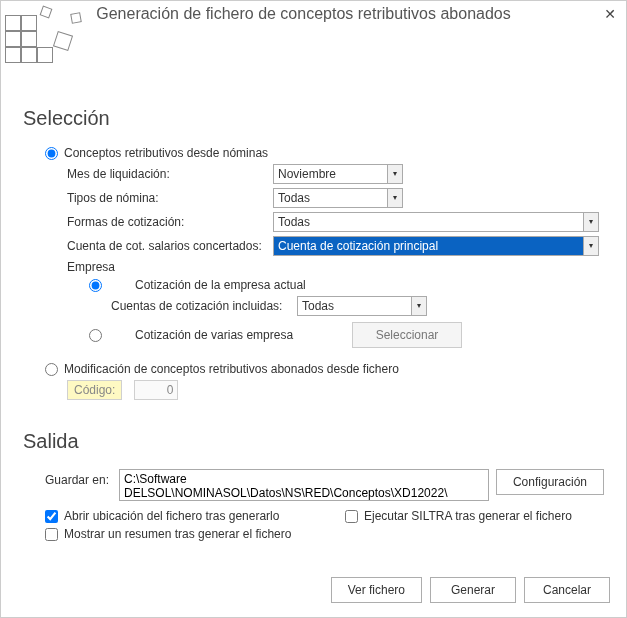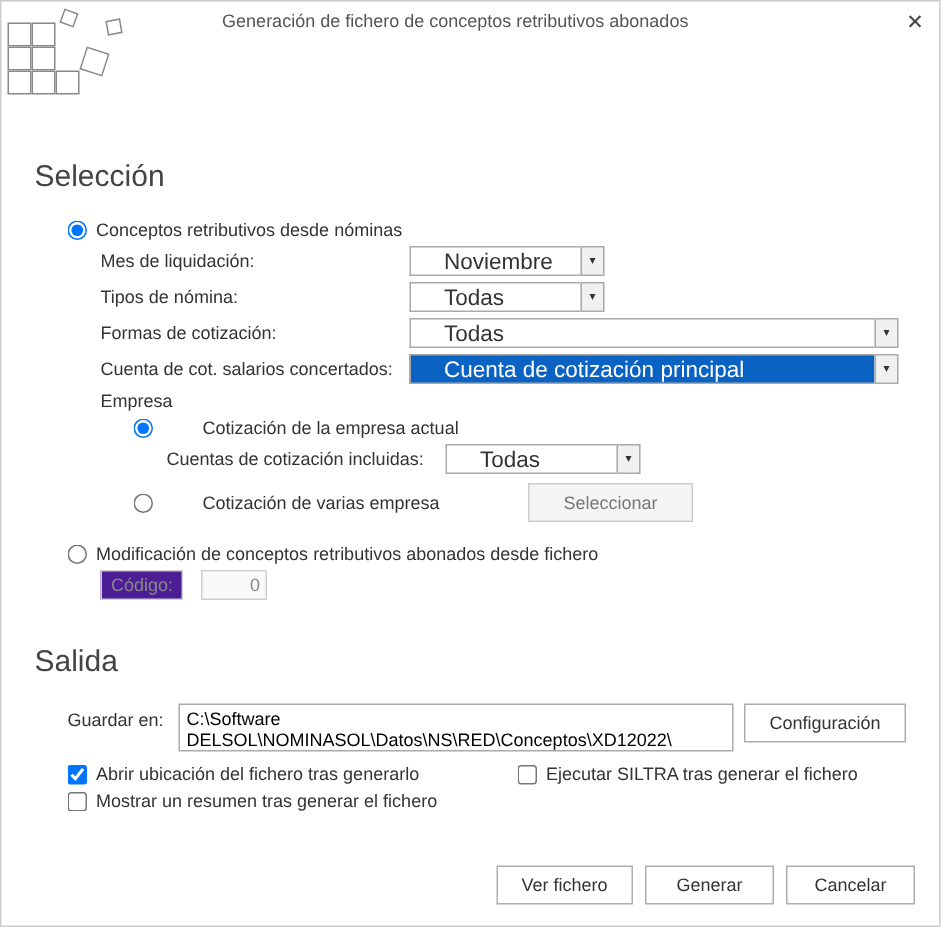--- a/index.html
+++ b/index.html
@@ -13,41 +13,41 @@
     border: 1px solid #ccc;
     position: relative;
   }
   .titlebar {
     height: 26px;
     display: flex;
     align-items: center;
     padding: 0 6px;
     color: #555;
   }
-  .titlebar .title { flex: 1; text-align: center; font-size: 12px; }
+  .titlebar .title { flex: 1; text-align: center; font-size: 16px; }
   .close-btn { width: 20px; height: 20px; display:flex;align-items:center;justify-content:center; font-size: 14px; color:#444; cursor:default;}
   .logo-area { position:absolute; top:4px; left:4px; width:80px; height:60px; }
   .logo-area .sq { position:absolute; border:1px solid #888; background:#fff;}
   .content { padding: 80px 22px 0 22px; }
   h2.section {
     font-size: 20px; font-weight: 400; color: #444;
     margin: 0 0 16px 0;
   }
   .row { display:flex; align-items:center; margin: 4px 0; }
   .indent1 { padding-left: 22px; }
   .indent2 { padding-left: 44px; }
   .indent3 { padding-left: 66px; gap: 27px; }
   .lbl { flex: 0 0 auto; }
   input[type=radio], input[type=checkbox] { margin: 0 6px 0 0; vertical-align:middle;}
   .dropdown {
     display:flex; align-items:stretch; height:20px; background:#fff;
   }
   .dropdown .dd-text {
     border:1px solid #aaa; border-right:none;
-    padding: 1px 22px; font-size:15px; overflow:hidden; white-space:nowrap;
+    padding: 1px 4px; font-size:12px; overflow:hidden; white-space:nowrap;
     display:flex; align-items:center;
   }
   .dropdown .dd-btn {
     width:16px; border:1px solid #aaa; display:flex; align-items:center; justify-content:center;
     background:#f0f0f0;
   }
   .dd-arrow { font-size:8px; line-height:1; }
   .dd-selected-highlight {
     background:#0a63c2; color:#fff;
   }
@@ -59,21 +59,21 @@
   .btn-muted { background:#f5f5f5; color:#777; border-color:#ccc;}
   textarea.pathbox {
     resize:none; height:32px; width:420px; font-family:inherit; font-size:12px;
     border:1px solid #aaa; padding:2px 4px; overflow-y:scroll;
   }
   .footer-btns {
     position:absolute; right:16px; bottom:14px; display:flex; gap:8px;
   }
   .footer-btns .btn { min-width:86px; background:#fff;}
   .codigo-box { width:44px; height:20px; border:1px solid #d0d0d0; background:#fafafa; text-align:right; padding:0 4px; display:inline-flex; align-items:center; justify-content:flex-end; color:#888;}
-  .lbl-muted { color:#888; border:1px solid #d0d0d0; background:#4c1d95; padding:2px 6px;}
+  .lbl-muted { color:#888; border:1px solid #d0d0d0; background:#fef9c3; padding:2px 6px;}
 </style>
 </head>
 <body>
 
 <div class="titlebar">
   <span class="title">Generación de fichero de conceptos retributivos abonados</span>
   <span class="close-btn">✕</span>
 </div>
 
 <div class="logo-area">

